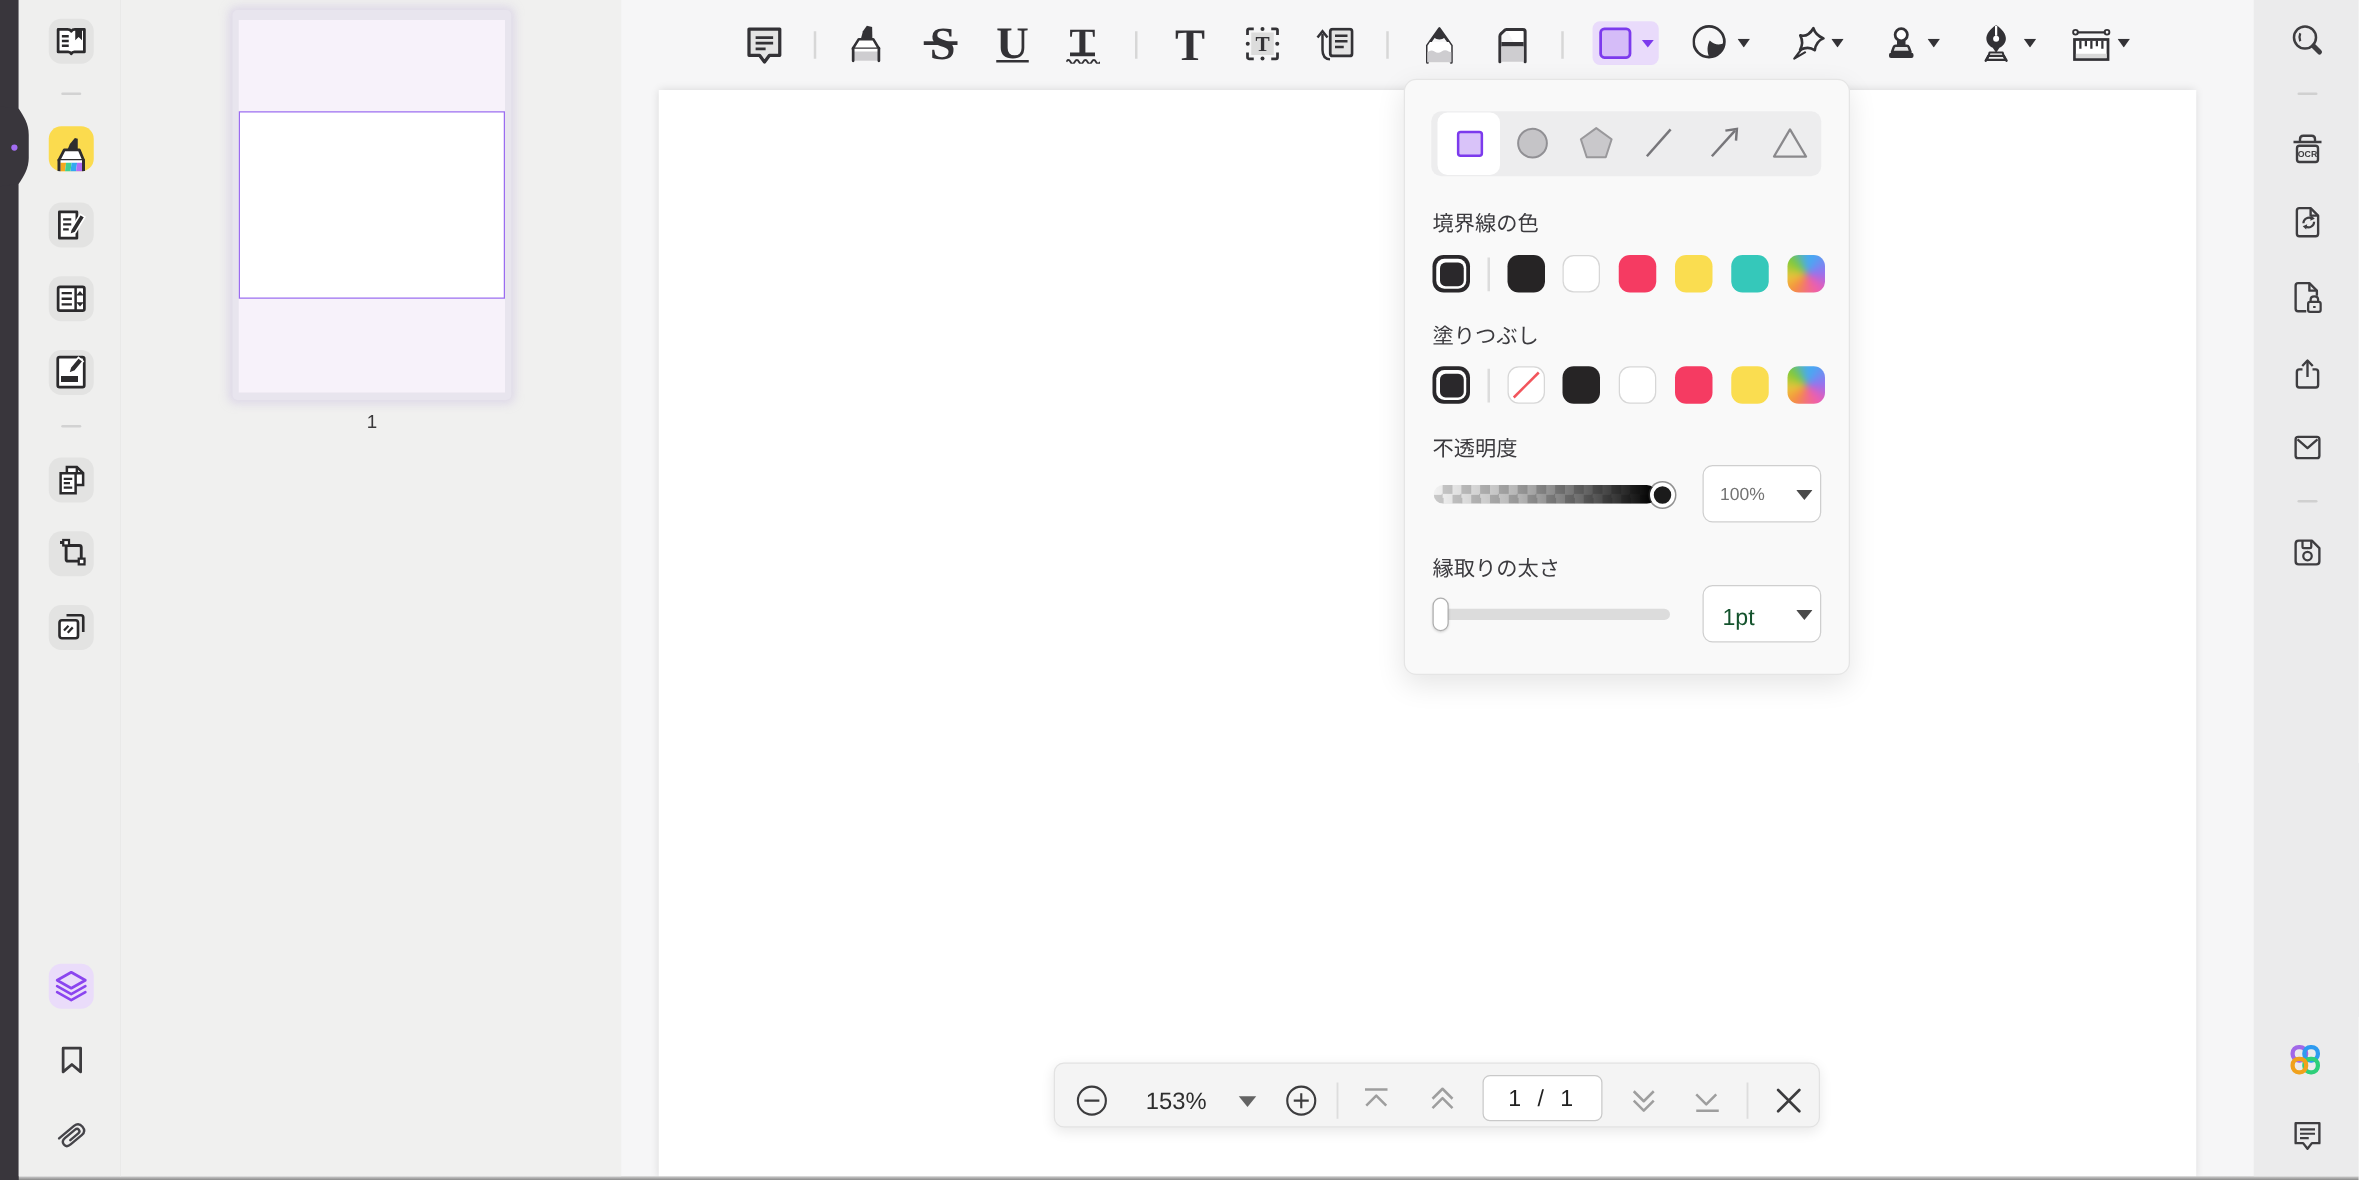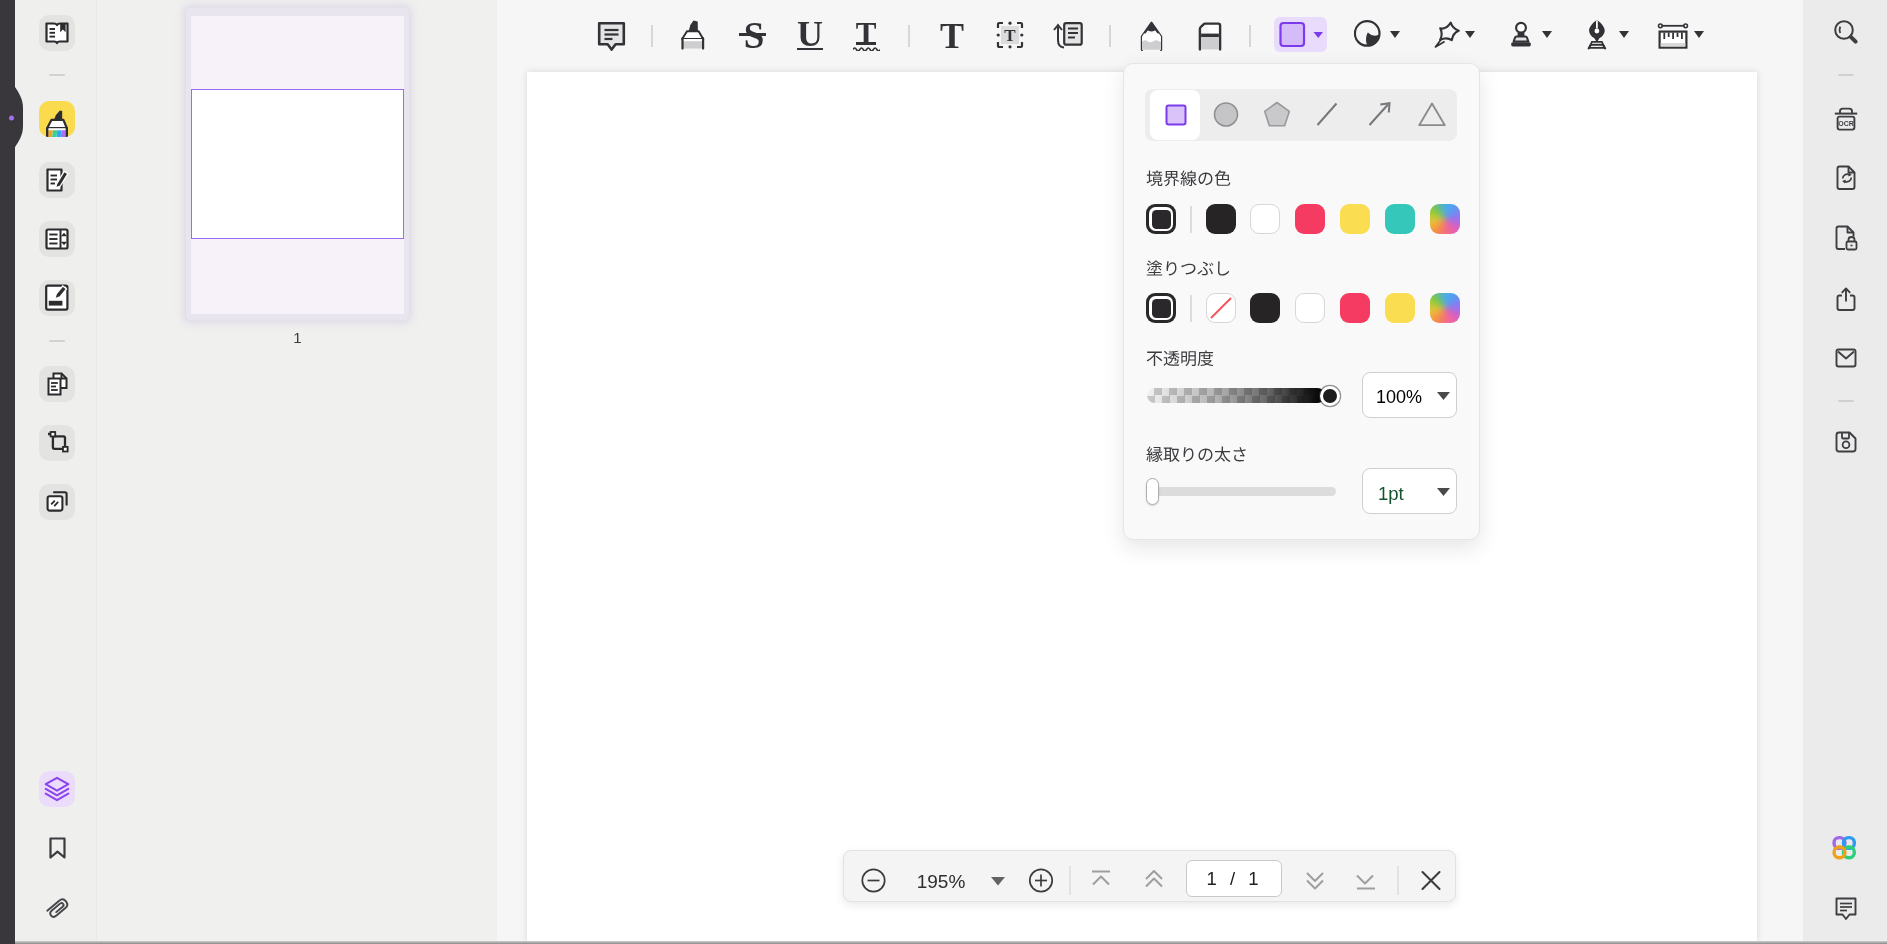--- a/index.html
+++ b/index.html
@@ -309,21 +309,21 @@
 <div class="abs" style="left:1339.5px;top:293px;width:30px;height:30px;background:#f53b62;border-radius:9px"></div>
 <div class="abs" style="left:1384.5px;top:293px;width:30px;height:30px;background:#fadd50;border-radius:9px"></div>
 <div class="abs" style="left:1429.5px;top:293px;width:30px;height:30px;border-radius:9px;overflow:hidden">
     <div style="position:absolute;left:-6px;top:-6px;width:42px;height:42px;background:conic-gradient(from 0deg at 50% 50%, #47aaf2 20deg, #9a6ff0 90deg, #ef5cb2 140deg, #f2707e 180deg, #f5913e 220deg, #ecc53b 260deg, #7ecc35 310deg, #47aaf2 360deg);filter:blur(3px)"></div>
   </div>
 <div class="abs" style="left:1147px;top:388px;width:178px;height:15px;border-radius:7.5px;overflow:hidden;background:
 linear-gradient(to right, rgba(0,0,0,0) 0%, rgba(0,0,0,0.25) 38%, rgba(0,0,0,0.55) 66%, rgba(0,0,0,0.85) 88%, #000 99%),
 repeating-conic-gradient(#c9c9c9 0% 25%, #f2f2f2 0% 50%);background-size:100% 100%, 15px 15px"></div>
 <div class="abs" style="left:1319.5px;top:385.5px;width:20px;height:20px;background:#1b1b1b;border:3px solid #fff;border-radius:50%;box-shadow:0 0 0 1.2px rgba(60,60,60,0.55)"></div>
 <div class="abs" style="left:1362px;top:372px;width:95px;height:46px;background:#fff;border:1.5px solid #cfcfcf;border-radius:8px"></div>
-<div class="abs" style="left:1376px;top:387px;font-size:18px;color:#000000">100%</div>
+<div class="abs" style="left:1376px;top:387px;font-size:14px;color:#737373">100%</div>
 <svg class="abs" style="left:1437px;top:392px" width="13" height="8" viewBox="0 0 13 8">
     <path d="M0,0 H13 L6.5,8 Z" fill="#4a4a4a"></path>
   </svg>
 <div class="abs" style="left:1150px;top:487px;width:186px;height:9px;background:#dcdcdc;border-radius:4.5px"></div>
 <div class="abs" style="left:1146px;top:478px;width:13px;height:27px;background:#fff;border:1.5px solid #aeaeae;border-radius:6.5px;box-shadow:0 1px 2px rgba(0,0,0,0.15)"></div>
 <div class="abs" style="left:1362px;top:468px;width:95px;height:46px;background:#fff;border:1.5px solid #cfcfcf;border-radius:8px"></div>
 <div class="abs" style="left:1378px;top:483px;font-size:18.5px;color:#14532d">1pt</div>
 <svg class="abs" style="left:1437px;top:488px" width="13" height="8" viewBox="0 0 13 8">
     <path d="M0,0 H13 L6.5,8 Z" fill="#4a4a4a"></path>
   </svg>
@@ -345,21 +345,21 @@
 <path d="M464,23 L472,31 L480,23 M464,30.5 L472,38.5 L480,30.5"></path>
 <line x1="514" y1="38.5" x2="532" y2="38.5"></line>
       <path d="M514,25.5 L522,33.5 L530,25.5"></path>
 </g>
 <line x1="555" y1="16" x2="555" y2="45" stroke="#dddddd" stroke-width="1.5"></line>
 <g stroke="#3c3c3e" stroke-width="2.1" stroke-linecap="round">
       <line x1="579.5" y1="22" x2="596.5" y2="39"></line>
       <line x1="596.5" y1="22" x2="579.5" y2="39"></line>
     </g>
 </svg>
-<div class="abs" style="left:905px;top:871px;width:72px;text-align:center;font-size:19px;color:#2e2e2e">195%</div>
+<div class="abs" style="left:905px;top:871px;width:72px;text-align:center;font-size:19px;color:#2e2e2e">153%</div>
 <div class="abs" style="left:1186px;top:860px;width:96px;height:37px;background:#fff;border:1.5px solid #c9c9c9;border-radius:6px"></div>
 <div class="abs" style="left:1186px;top:868px;width:97px;text-align:center;font-size:18.5px;letter-spacing:4px;color:#222">1 /&nbsp;1</div>
 <div class="abs" style="left:1803px;top:0;width:84px;height:941px;background:#ebebec"></div>
 <svg class="abs" style="left:1833px;top:19px" width="26" height="26" viewBox="0 0 26 26">
 <circle cx="11" cy="11" r="8.8" fill="none" stroke="#3e3d40" stroke-width="2"></circle>
 <path d="M7.2,7.6 Q5.9,10.8 7.2,14.0" fill="none" stroke="#3e3d40" stroke-width="1.8"></path>
 <line x1="17.8" y1="17.8" x2="22.6" y2="22.6" stroke="#3e3d40" stroke-width="4" stroke-linecap="round"></line>
 </svg>
 <div class="abs" style="left:1838px;top:74px;width:16px;height:2px;background:#d0d0d0;border-radius:1px"></div>
 <svg class="abs" style="left:1833px;top:105px" width="26" height="27" viewBox="0 0 26 27">

